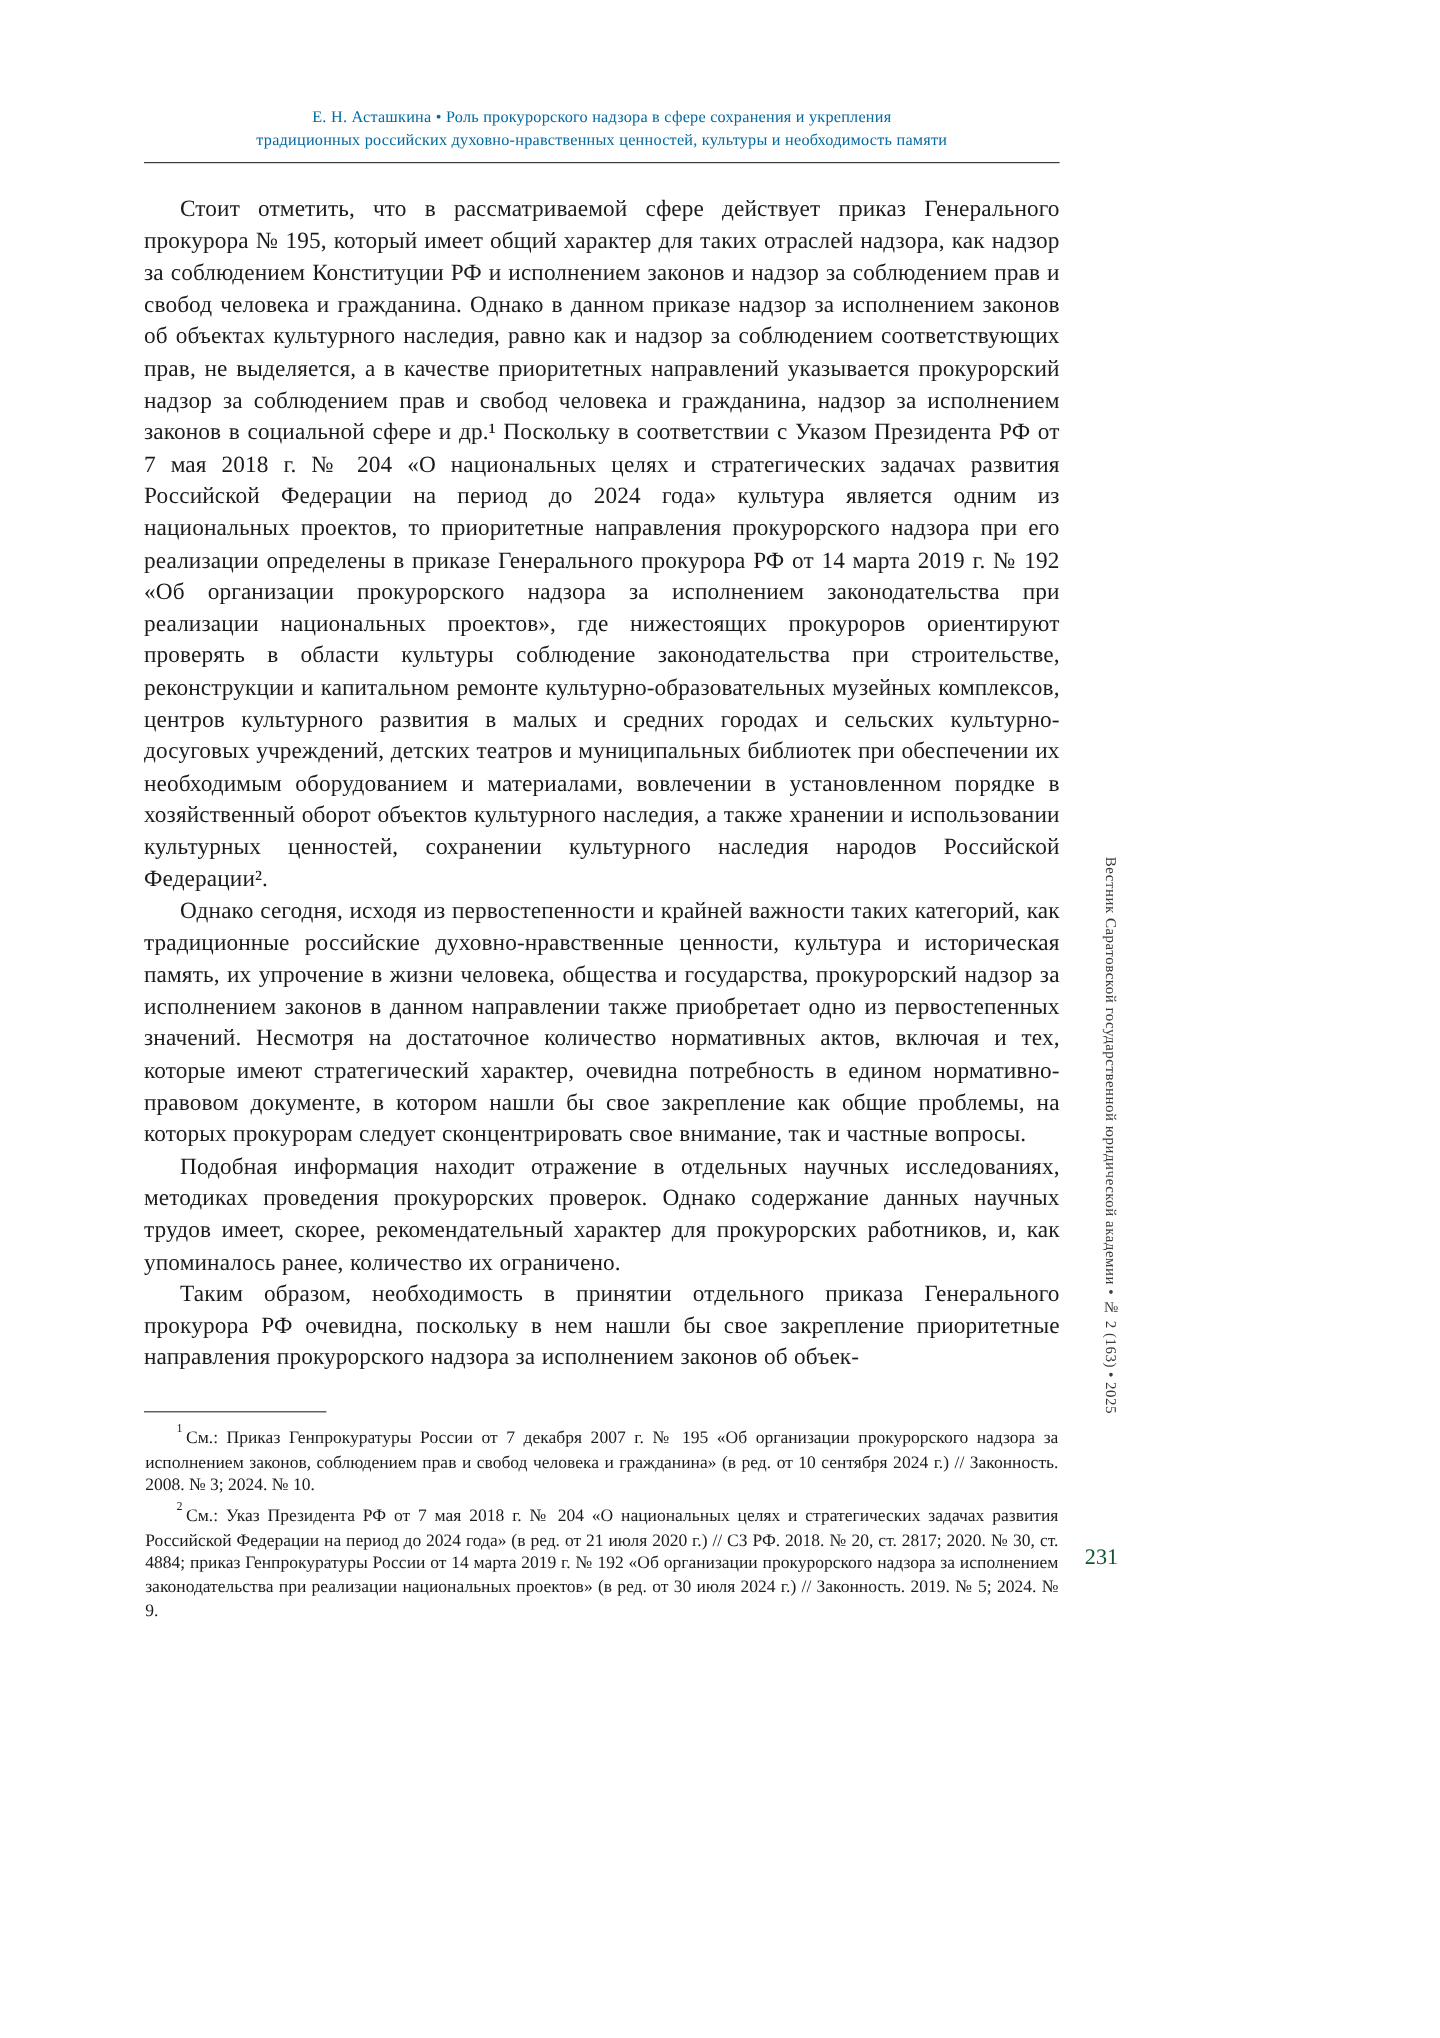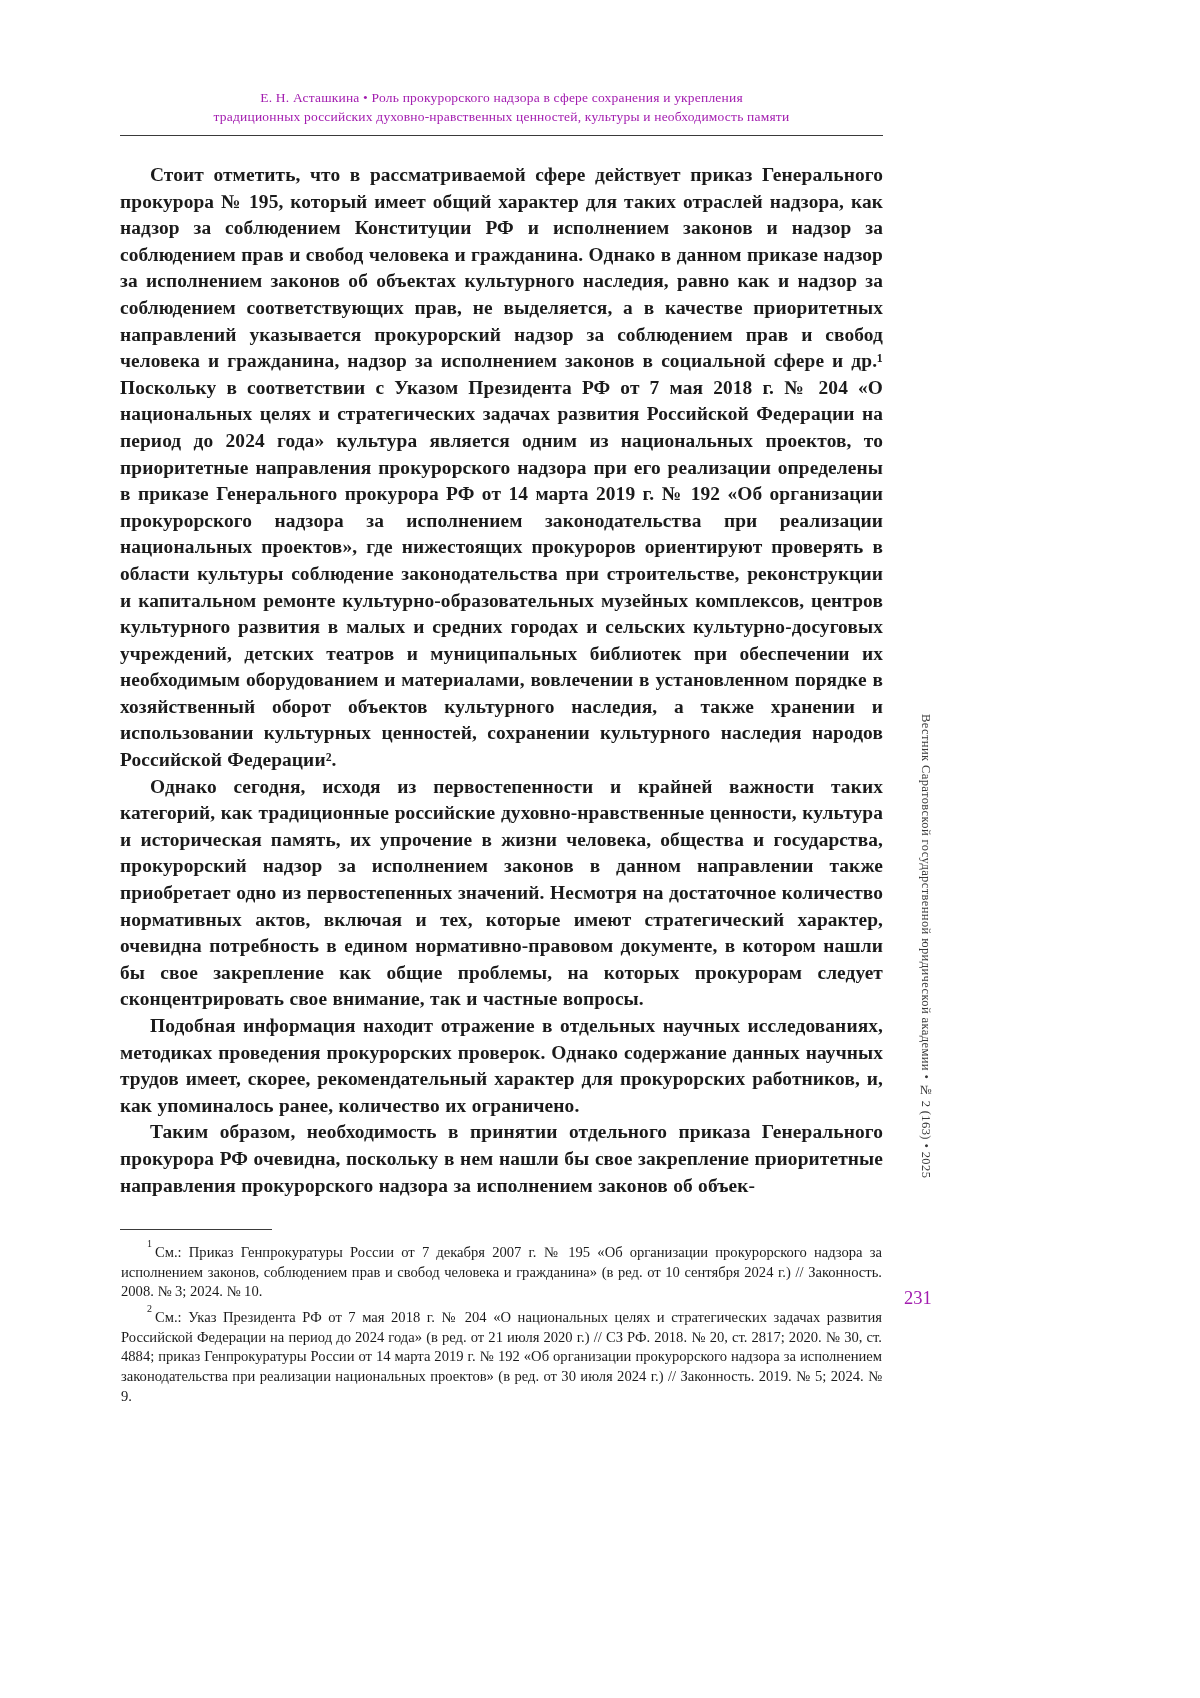--- a/index.html
+++ b/index.html
@@ -25,31 +25,30 @@
   .content {
     position: absolute;
     left: 120px;
     top: 88px;
     width: 763px;
   }
   .running-head {
     text-align: center;
     font-size: 13.5px;
     line-height: 19px;
-    color: #a21caf;
+    color: #0369a1;
     letter-spacing: 0.2px;
   }
   .head-rule {
     border: none;
     border-top: 1.6px solid #3a3a3a;
     margin: 9px 0 0 0;
   }
   .body-text {
     margin-top: 26px;
-    font-weight: bold;
   }
   .body-text p {
     margin: 0;
     font-size: 19.4px;
     line-height: 26.6px;
     text-align: justify;
     text-indent: 30px;
     letter-spacing: 0.1px;
     word-spacing: 0.4px;
     hyphens: auto;
@@ -84,21 +83,21 @@
     font-size: 12.5px;
     letter-spacing: 0.4px;
     color: #383838;
     white-space: nowrap;
   }
   .page-number {
     position: absolute;
     left: 904px;
     top: 1288px;
     font-size: 18.5px;
-    color: #a21caf;
+    color: #14532d;
   }
 </style>
 </head>
 <body>
 
 <div class="page">
 
   <div class="content">
 
     <header class="running-head">

